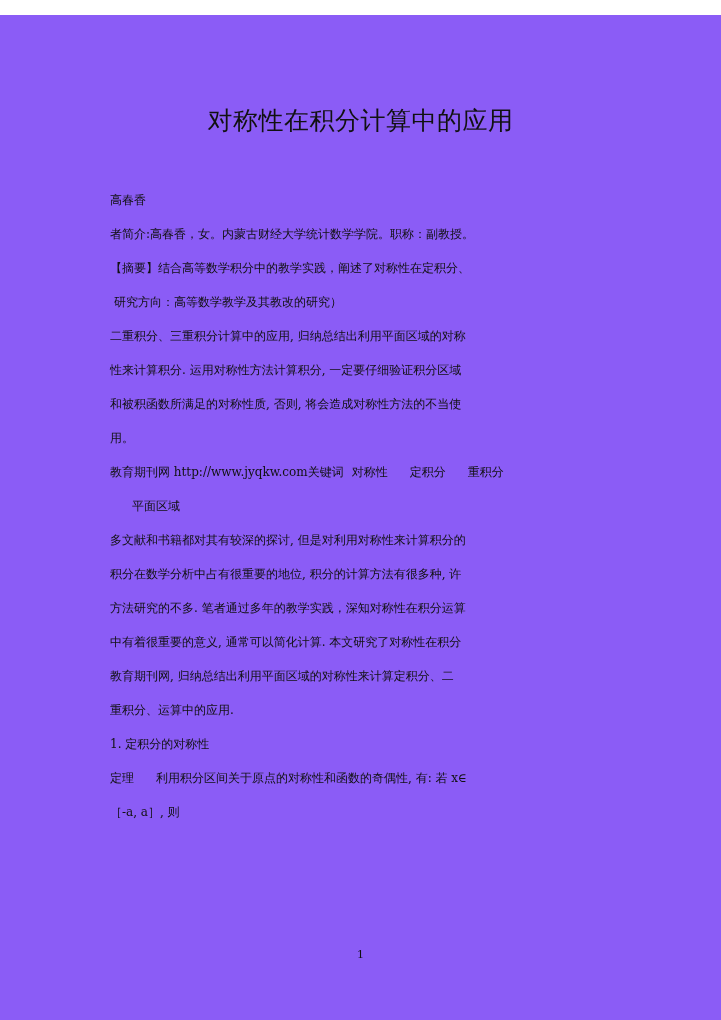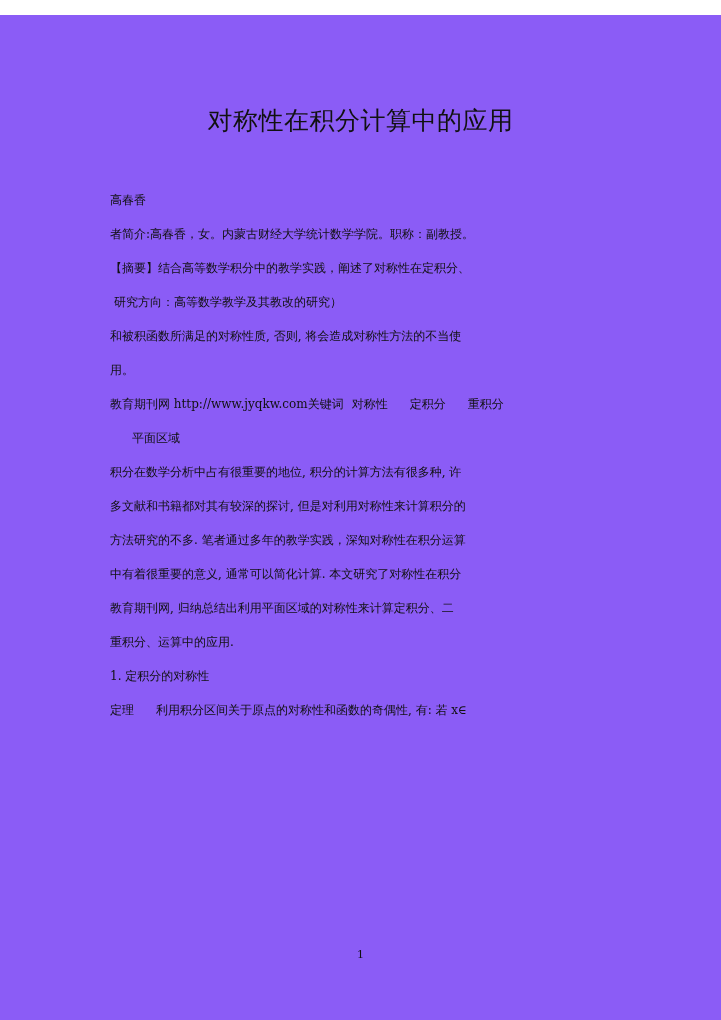--- a/index.html
+++ b/index.html
@@ -71,34 +71,37 @@
 
   <div class="body-text">
 
     <span class="line">高春香</span>
 
 
     <span class="line">者简介:高春香，女。内蒙古财经大学统计数学学院。职称：副教授。</span>
     <span class="line"><span>【摘要】</span><span>结合高等数学积分中的教学实践，阐述了对称性在定积分、</span></span>
 
     <span class="line indent-sm">研究方向：高等数学教学及其教改的研究）</span>
+    <span class="line">二重积分、三重积分计算中的应用, 归纳总结出利用平面区域的对称</span>
+    <span class="line">性来计算积分. 运用对称性方法计算积分, 一定要仔细验证积分区域</span>
     <span class="line">和被积函数所满足的对称性质, 否则, 将会造成对称性方法的不当使</span>
     <span class="line">用。</span>
 
     <span class="line"><span>教育期刊网 http://www.jyqkw.com</span><span>关键词</span><span class="gap-xs"></span><span>对称性</span><span class="gap-sm"></span><span>定积分</span><span class="gap-sm"></span><span>重积分</span></span>
     <span class="line"><span class="gap-sm"></span><span>平面区域</span></span>
 
+    <span class="line">多文献和书籍都对其有较深的探讨, 但是对利用对称性来计算积分的</span>
     <span class="line">积分在数学分析中占有很重要的地位, 积分的计算方法有很多种, 许</span>
-    <span class="line">多文献和书籍都对其有较深的探讨, 但是对利用对称性来计算积分的</span>
     <span class="line">方法研究的不多. 笔者通过多年的教学实践，深知对称性在积分运算</span>
     <span class="line">中有着很重要的意义, 通常可以简化计算. 本文研究了对称性在积分</span>
     <span class="line">教育期刊网, 归纳总结出利用平面区域的对称性来计算定积分、二</span>
     <span class="line">重积分、运算中的应用.</span>
 
     <span class="line">1. 定积分的对称性</span>
 
     <span class="line"><span>定理</span><span class="gap-sm"></span><span>利用积分区间关于原点的对称性和函数的奇偶性, 有: 若 x∈</span></span>
+    <span class="line">［-a, a］, 则</span>
 
   </div>
 
   <div class="page-number">1</div>
 
 </div>
 
 </body></html>

